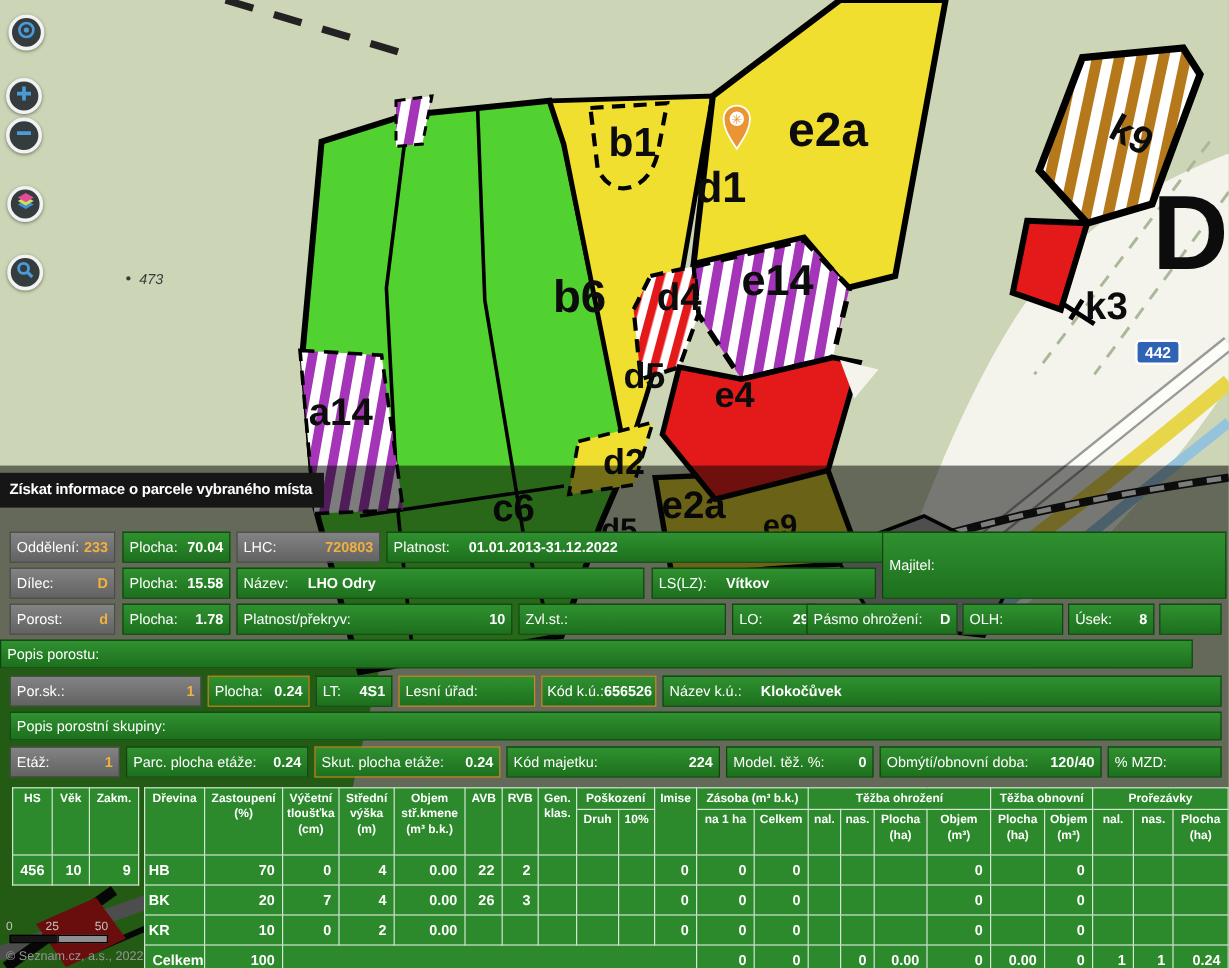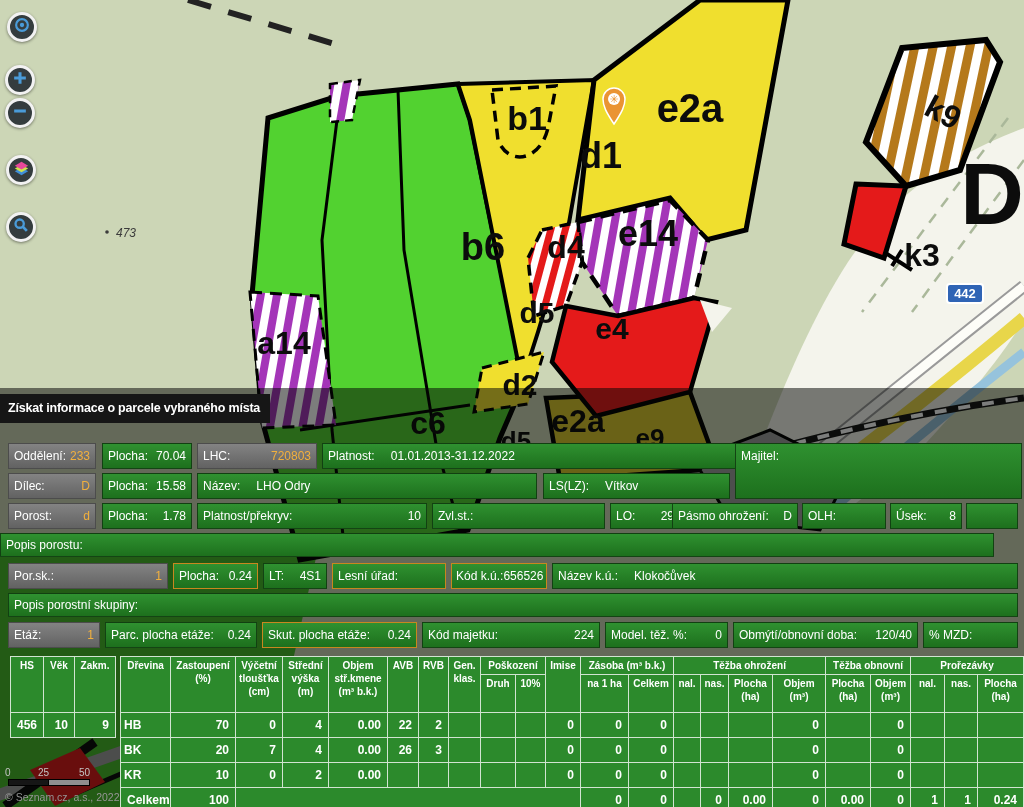--- a/index.html
+++ b/index.html
@@ -9,26 +9,26 @@
   .dim{position:absolute;left:0;top:388px;width:1024px;height:419px;
        background:rgba(3,6,3,.52);pointer-events:none}
   .tooltip{position:absolute;left:0;top:394px;height:29px;background:#161616;
        color:#fff;font-size:12.5px;font-weight:700;line-height:29px;
        padding:0 10px 0 8px;white-space:nowrap;letter-spacing:-.2px}
   .cell{position:absolute;height:26px;display:flex;align-items:center;
        justify-content:space-between;padding:0 5px;font-size:12px;color:#fff;
        background:linear-gradient(#2f9130,#1d701d);
        border:1px solid rgba(15,55,15,.85);box-sizing:border-box;white-space:nowrap}
   .cell .lbl{font-weight:400}
-  .cell .val{font-weight:400}
+  .cell .val{font-weight:700}
   .gray{background:linear-gradient(#838383,#626262);border-color:#4c4c4c}
   .gray .val{color:#f2b03d}
   .cluster{justify-content:flex-start;gap:16px}
   .ob{border:1px solid #c8871f}
-  .tall{height:56px;align-items:flex-start}
+  .tall{height:56px;align-items:center}
   .tall .lbl{line-height:24px}
   .ftable{position:absolute;border-collapse:collapse;table-layout:fixed;
        background:#2c8a2c;box-sizing:border-box}
   .ftable th,.ftable td{border:1px solid #d2e4d2;color:#fff;padding:0 3px;
        box-sizing:border-box;overflow:hidden}
   .ftable th{font-size:10px;font-weight:700;text-align:center;vertical-align:top;
        padding-top:2px;white-space:pre-line;line-height:13px}
   .ftable thead tr:first-child{height:18px}
   .ftable thead tr:nth-child(2){height:38px}
   .ftable td{font-size:12px;font-weight:700;text-align:right;height:25px;padding-right:6px}

